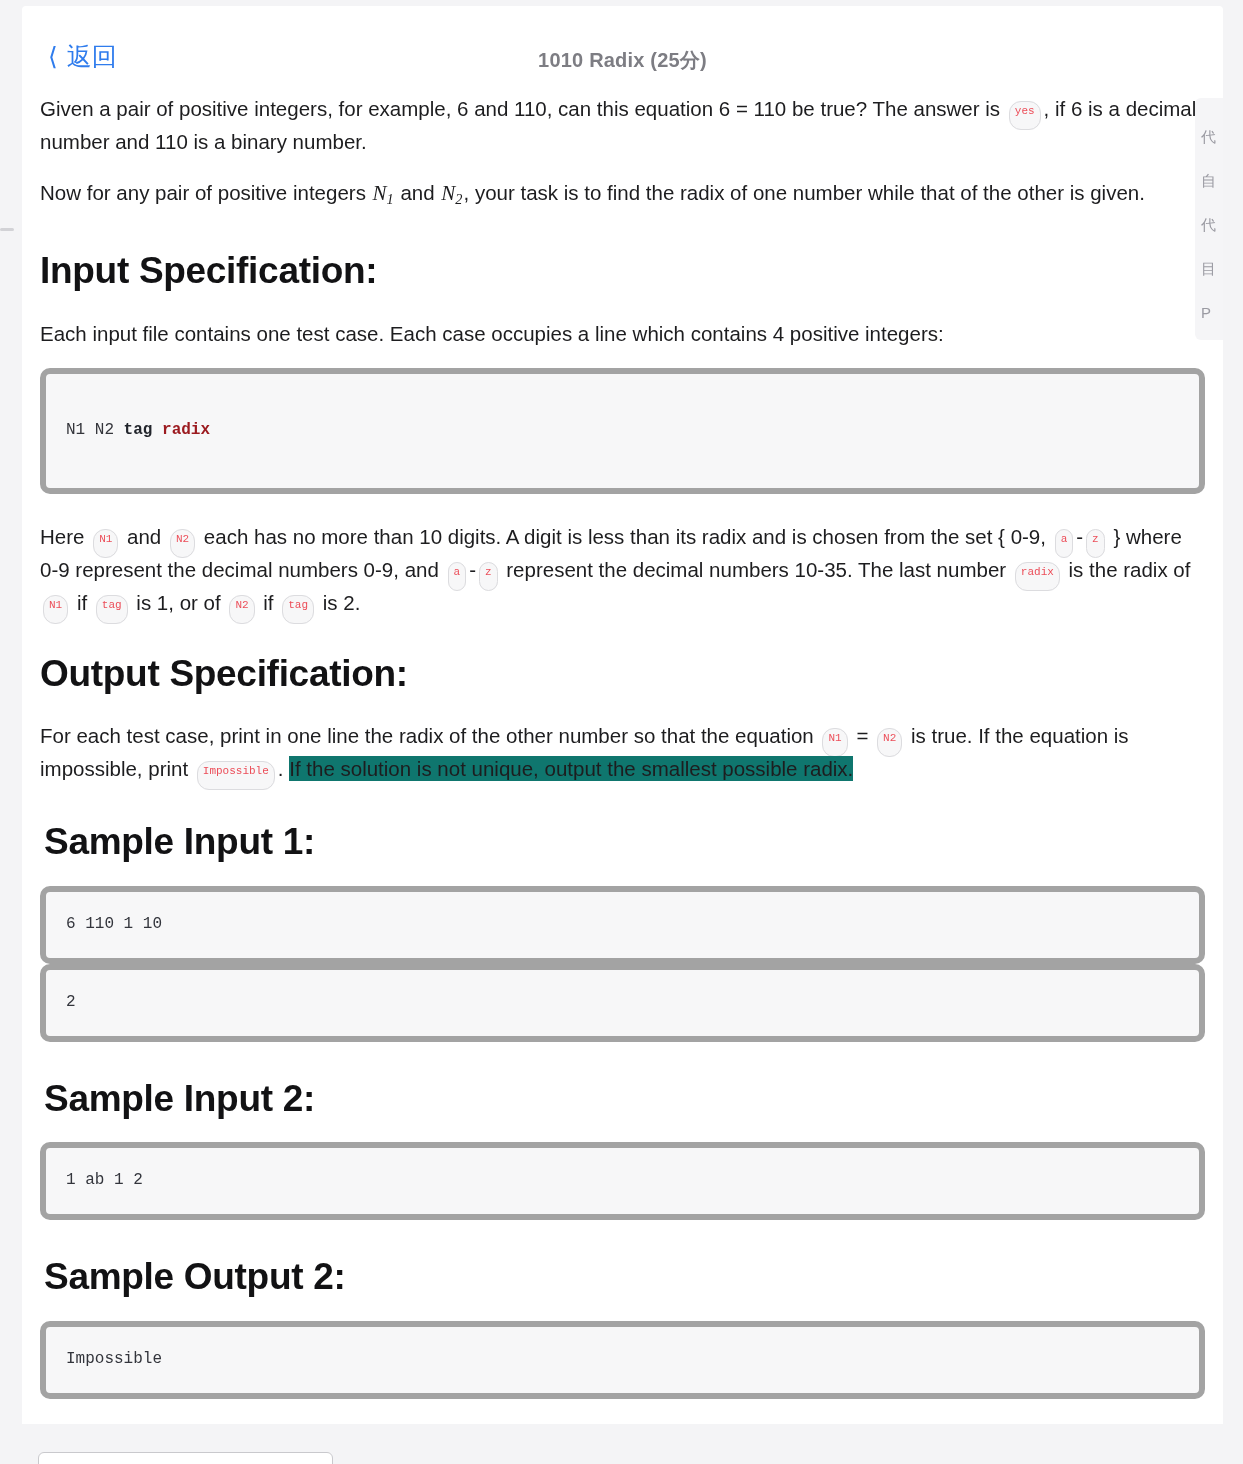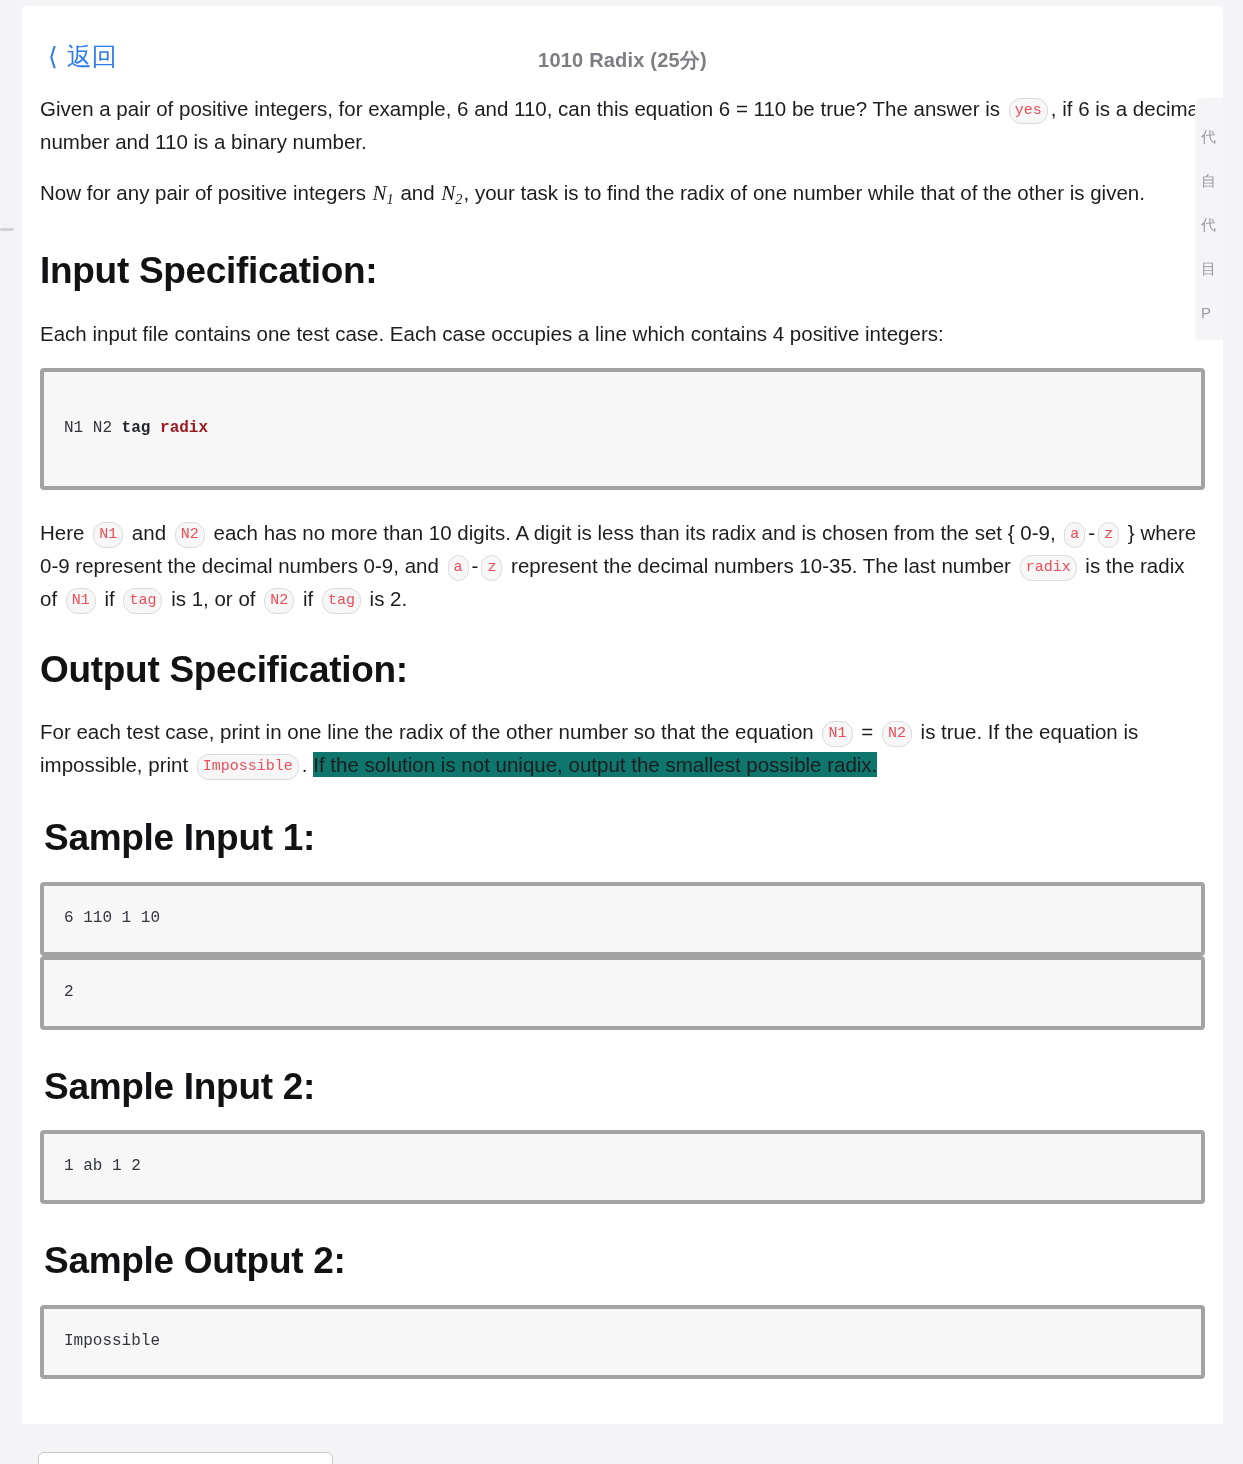--- a/index.html
+++ b/index.html
@@ -86,26 +86,26 @@
     font-size: 37px;
     font-weight: 700;
     line-height: 1.15;
     color: #121214;
     letter-spacing: -0.3px;
   }
   h2.section.sample { margin: 36px 0 22px 4px; font-size: 37px; }
   
   code.ic {
     font-family: "Liberation Mono", "DejaVu Sans Mono", monospace;
-    font-size: 15px;
+    font-size: 11px;
     color: #ec4d58;
     background: #f7f7f8;
     border: 1px solid #dcdcdf;
     border-radius: 12px;
-    padding: 3px 5px 4px 5px;
+    padding: 3px 5px 12px 5px;
     margin: 0 3px;
     white-space: nowrap;
     vertical-align: 2px;
     line-height: 1;
   }
   
   .mth {
     font-family: "Liberation Serif", "DejaVu Serif", serif;
     font-style: italic;
     font-size: 21px;
@@ -118,22 +118,22 @@
     vertical-align: -0.28em;
   }
   .hl {
     background: #0f766e;
     padding: 1px 0;
   }
   
   pre.block {
     margin: 0 0 0 0;
     background: #f7f7f8;
-    border: 4px solid #a3a3a3;
-    border-radius: 4px;
+    border: 6px solid #a3a3a3;
+    border-radius: 10px;
     padding: 18px 20px;
     font-family: "Liberation Mono", "DejaVu Sans Mono", monospace;
     font-size: 16px;
     line-height: 1.5;
     color: #33353c;
     overflow: hidden;
   }
   pre.block.tall { padding: 44px 20px 46px 20px; }
   pre.block.short { padding: 20px 20px 22px 20px; }
   .tok-plain { color: #34353b; }

